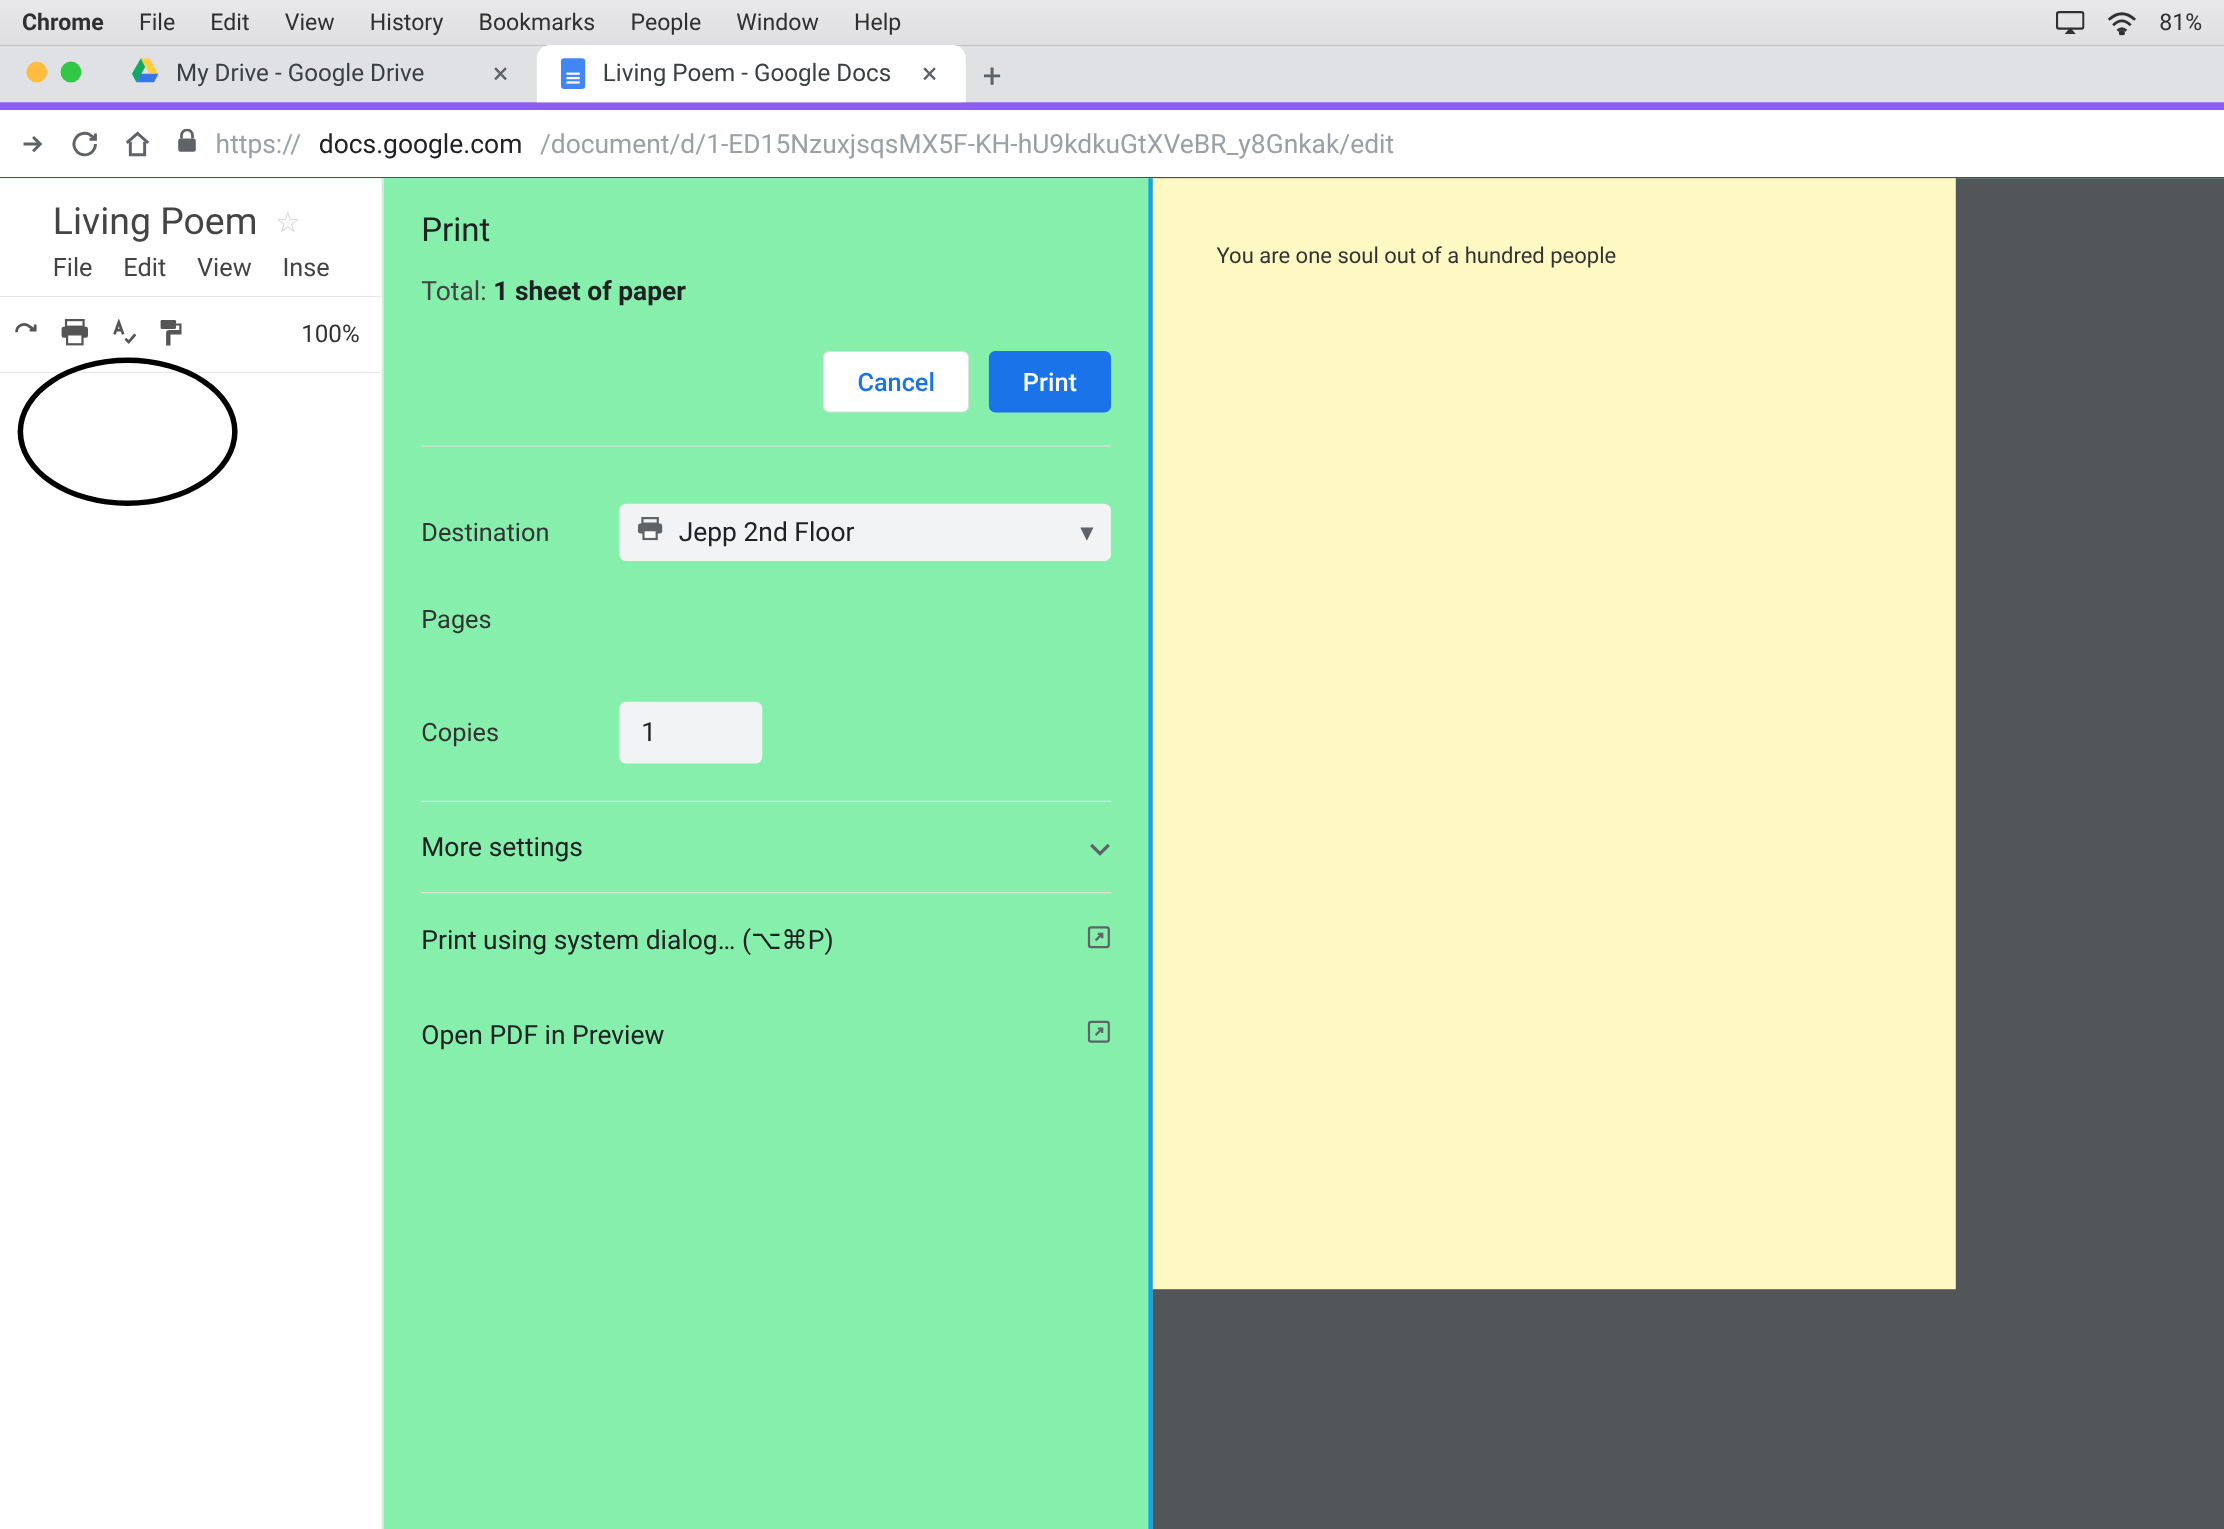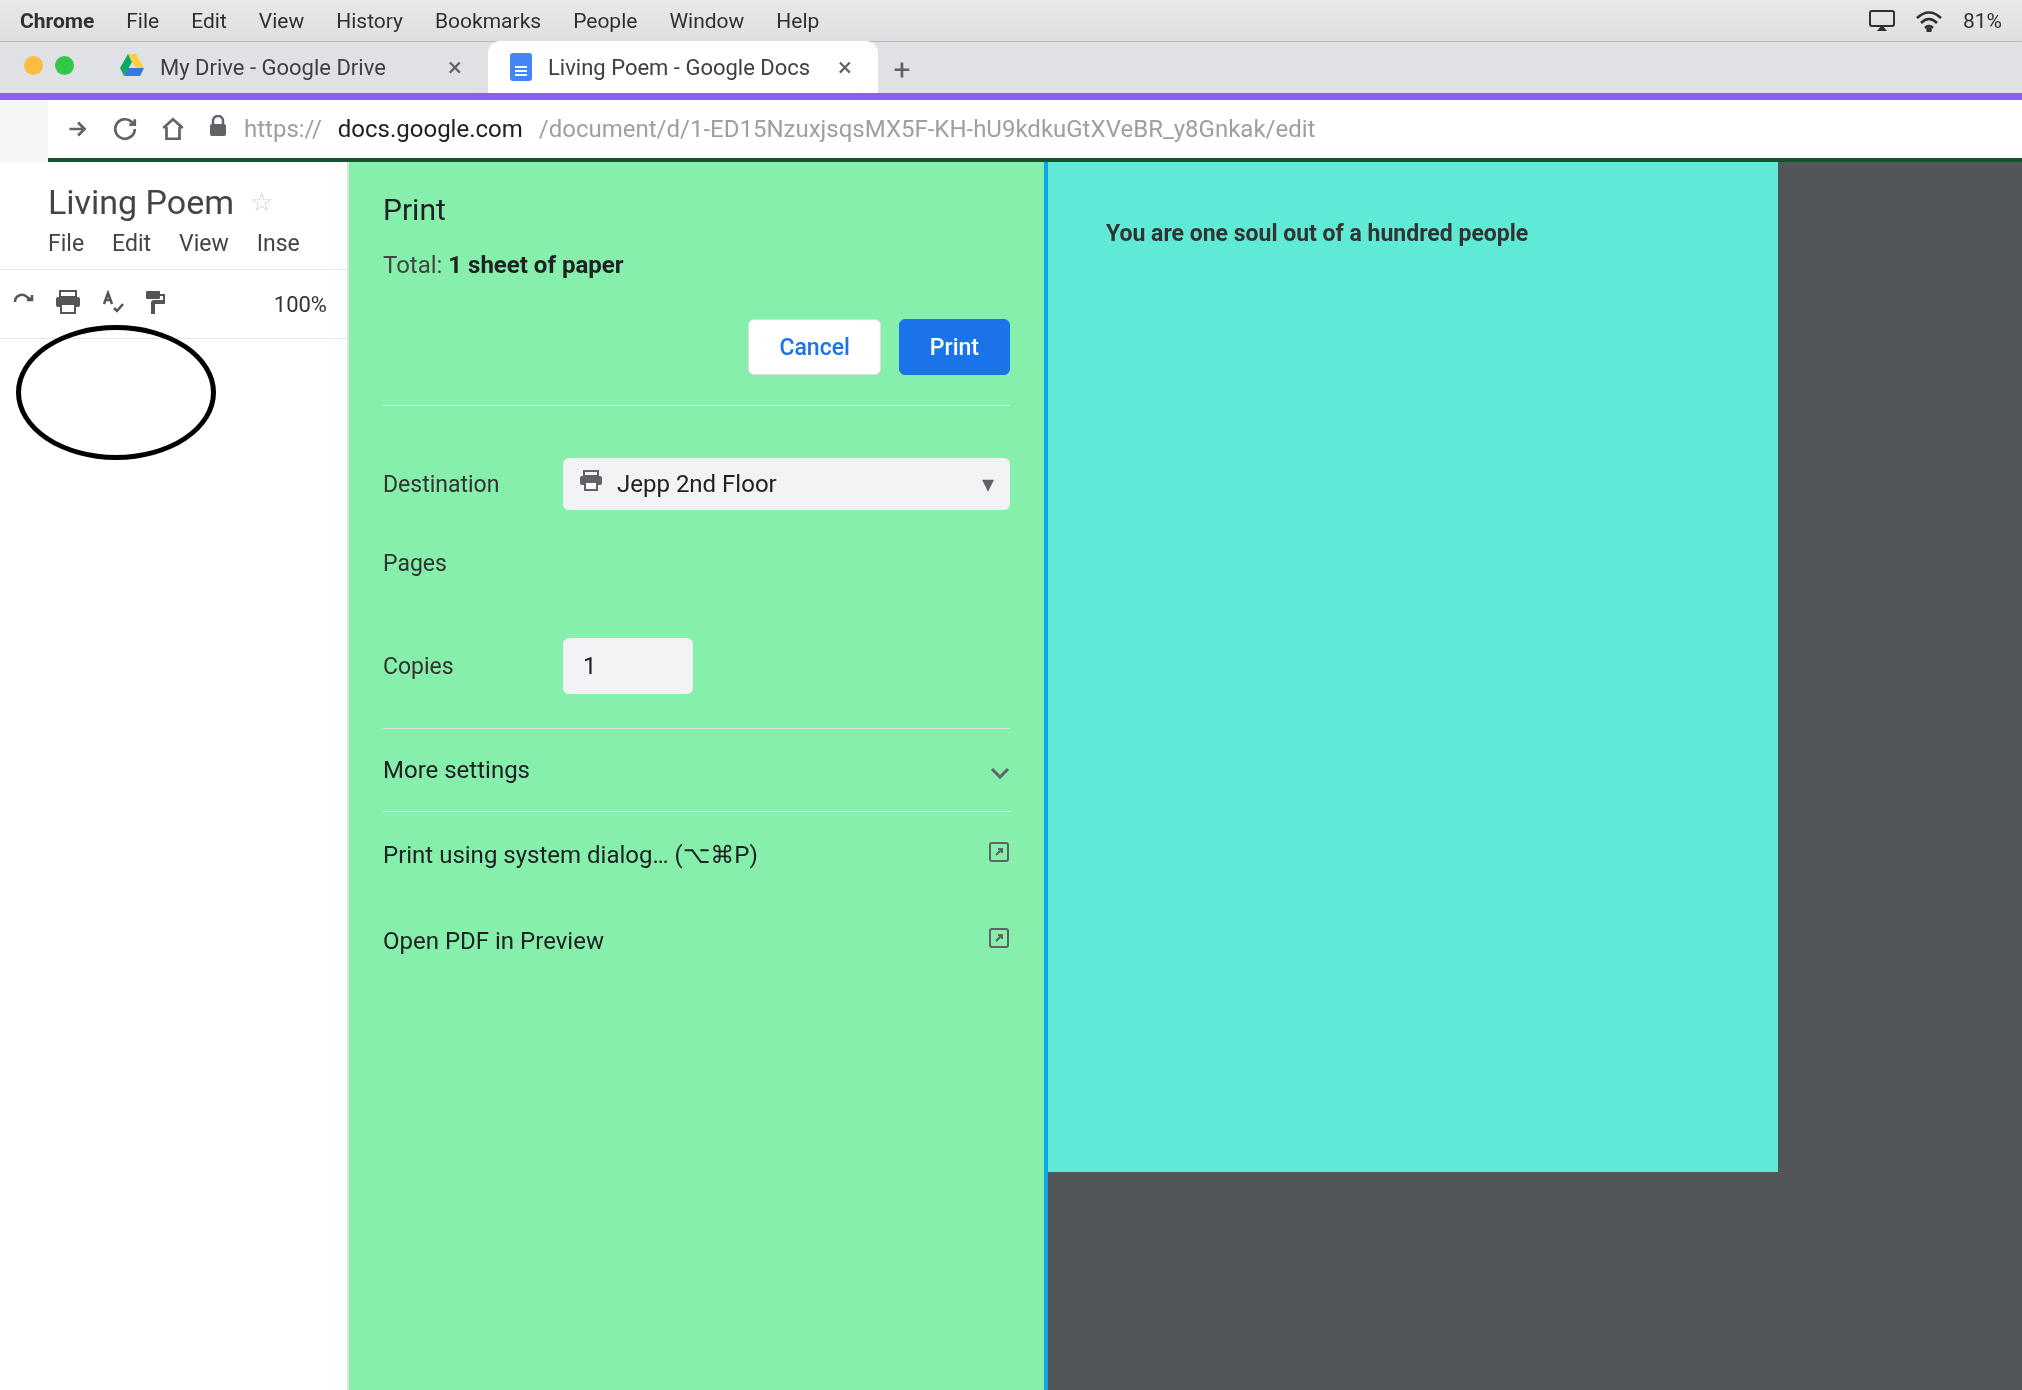--- a/index.html
+++ b/index.html
@@ -16,21 +16,21 @@
     .traffic { display: flex; gap: 12px; padding: 0 24px 18px; }
     .dot { width: 19px; height: 19px; border-radius: 50%; }
     .dot.y { background: #fdbd41; }
     .dot.g { background: #33c748; }
     .tab { height: 52px; display: flex; align-items: center; padding: 0 22px; min-width: 390px; border-radius: 12px 12px 0 0; font-size: 22px; color: #3c4043; gap: 16px; position: relative; cursor: pointer; }
     .tab.active { background: #fff; }
     .tab-close { color: #5f6368; font-size: 26px; padding: 0 4px; margin-left: auto; cursor: pointer; }
     .newtab { width: 48px; height: 48px; display: flex; align-items: center; justify-content: center; color: #5f6368; font-size: 30px; cursor: pointer; }
     
     
-    .address-row { height: 62px; background: #fff; display: flex; align-items: center; padding: 0 16px; gap: 22px; border-bottom: 4px solid #14532d; margin-left: 48px; }
+    .address-row { height: 62px; background: #fff; display: flex; align-items: center; padding: 0 16px; gap: 22px; border-bottom: 1px solid #14532d; }
     .nav-ico { color: #5f6368; cursor: pointer; display: flex; }
     .url { font-size: 24px; color: #9aa0a6; display: flex; align-items: center; gap: 16px; }
     .url .host { color: #202124; }
 
     
     .surface { display: flex; height: calc(1390px - 42px - 58px - 62px); }
     .left-col { width: 348px; background: #fff; border-right: 1px solid #e0e0e0; }
     .doc-title-row { display: flex; align-items: center; padding: 20px 20px 8px 48px; gap: 16px; }
     .doc-title { font-size: 34px; color: #444; }
     .star { color: #d0d0d0; font-size: 26px; }
@@ -59,21 +59,21 @@
     .radio.checked::after { content: ''; width: 14px; height: 14px; border-radius: 50%; background: #1a73e8; }
     .range-input { flex: 1; height: 52px; background: #f1f3f4; border: none; border-radius: 6px; padding: 0 18px; font-size: 22px; color: #555; }
     .copies-input { width: 130px; height: 56px; background: #f1f3f4; border: none; border-radius: 6px; padding: 0 20px; font-size: 24px; color: #202124; }
     .more-row { display: flex; align-items: center; height: 84px; border-top: 1px solid #e0e0e0; border-bottom: 1px solid #e0e0e0; cursor: pointer; margin-top: 24px; }
     .more-row .chev { margin-left: auto; color: #5f6368; font-size: 26px; }
     .link-row { display: flex; align-items: center; height: 86px; cursor: pointer; color: #202124; }
     .ext-ico { margin-left: auto; color: #5f6368; }
 
     
     .preview { flex: 1; background: #525659; padding: 0; }
-    .page { width: 730px; min-height: 1010px; background: #5eead4; margin: 0 0 0 0; padding: 58px 58px; font-size: 23px; color: #333; font-weight: bold; }
+    .page { width: 730px; min-height: 1010px; background: #fef9c3; margin: 0 0 0 0; padding: 58px 58px; font-size: 20px; color: #333; }
     .docs-logo { width: 22px; height: 28px; background: #4285f4; border-radius: 3px; display:inline-flex; align-items:center; justify-content:center;}
     .docs-logo::after{content:''; display:block; width:12px; height:2px; background:#fff; box-shadow:0 4px 0 #fff, 0 8px 0 #fff;}
     .drive-logo{display:inline-block;}
   </style>
 </head>
 <body>
 
 <div class="menubar">
   <span class="app-name">Chrome</span>
   <span>File</span>

